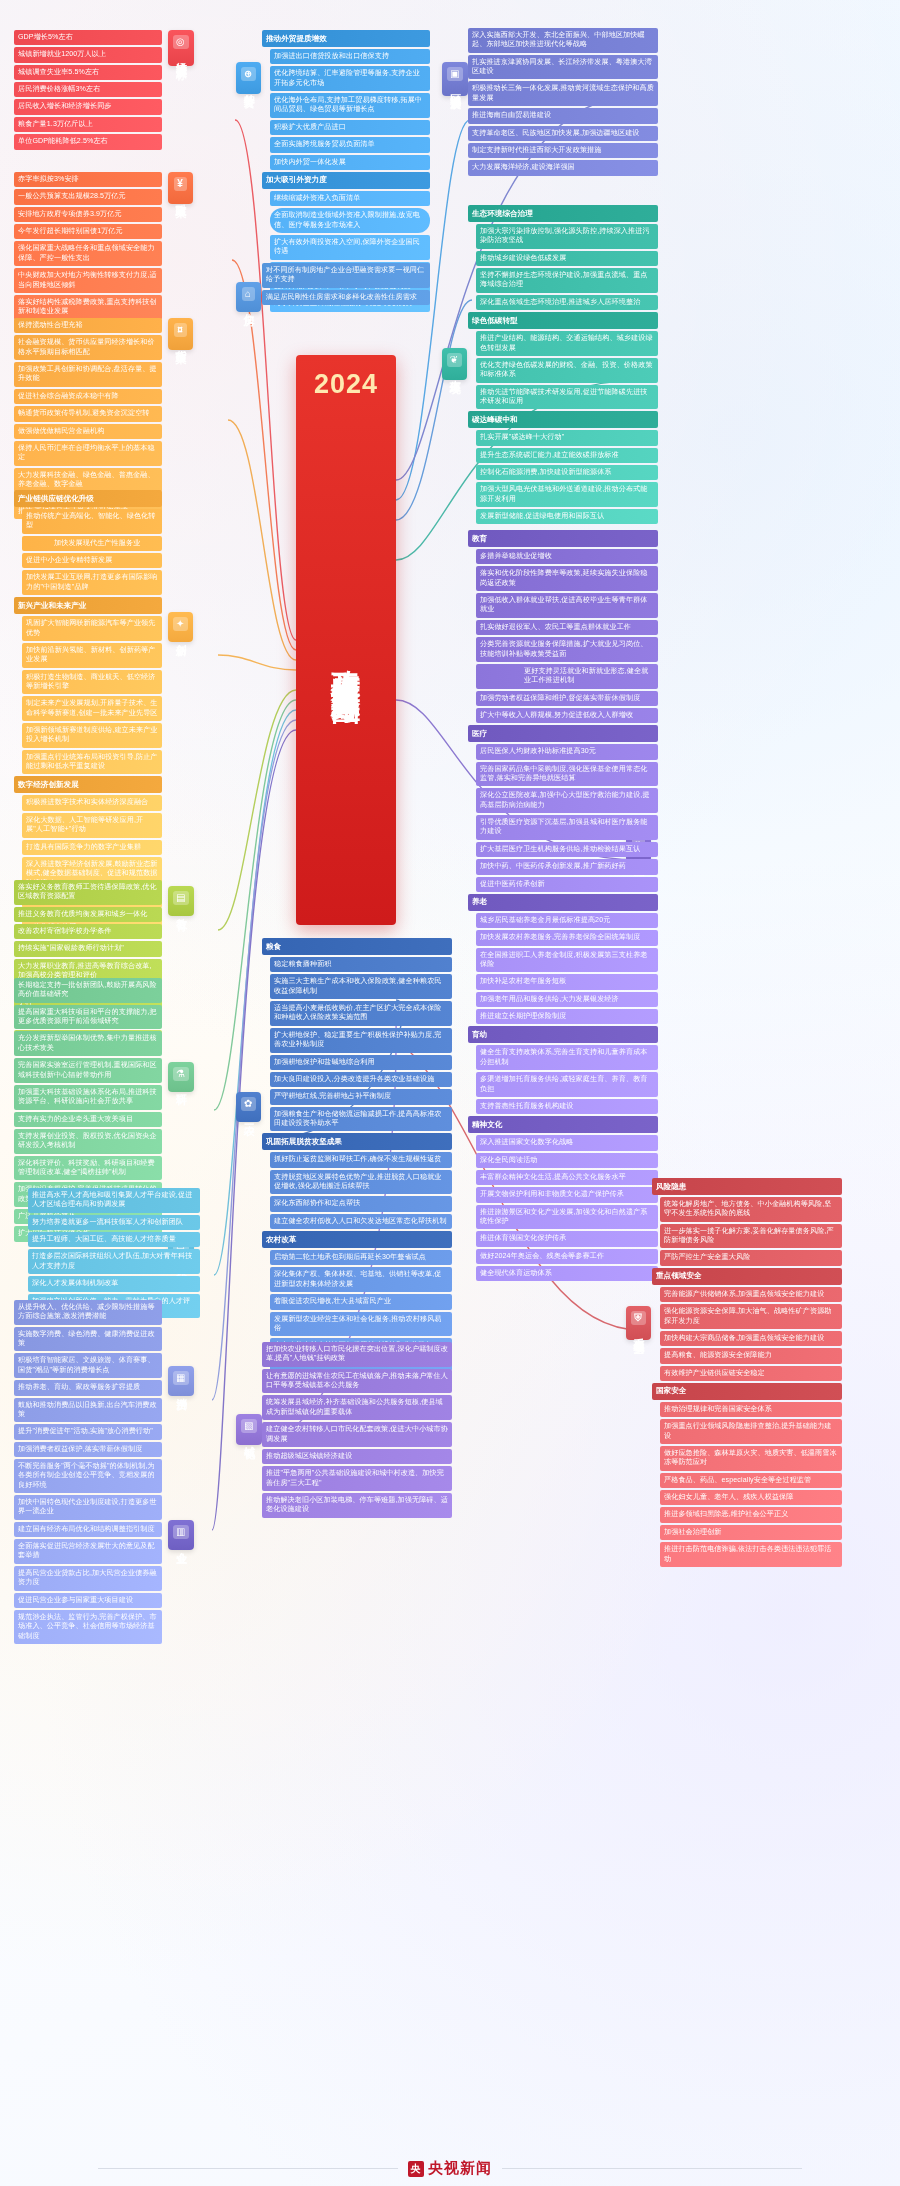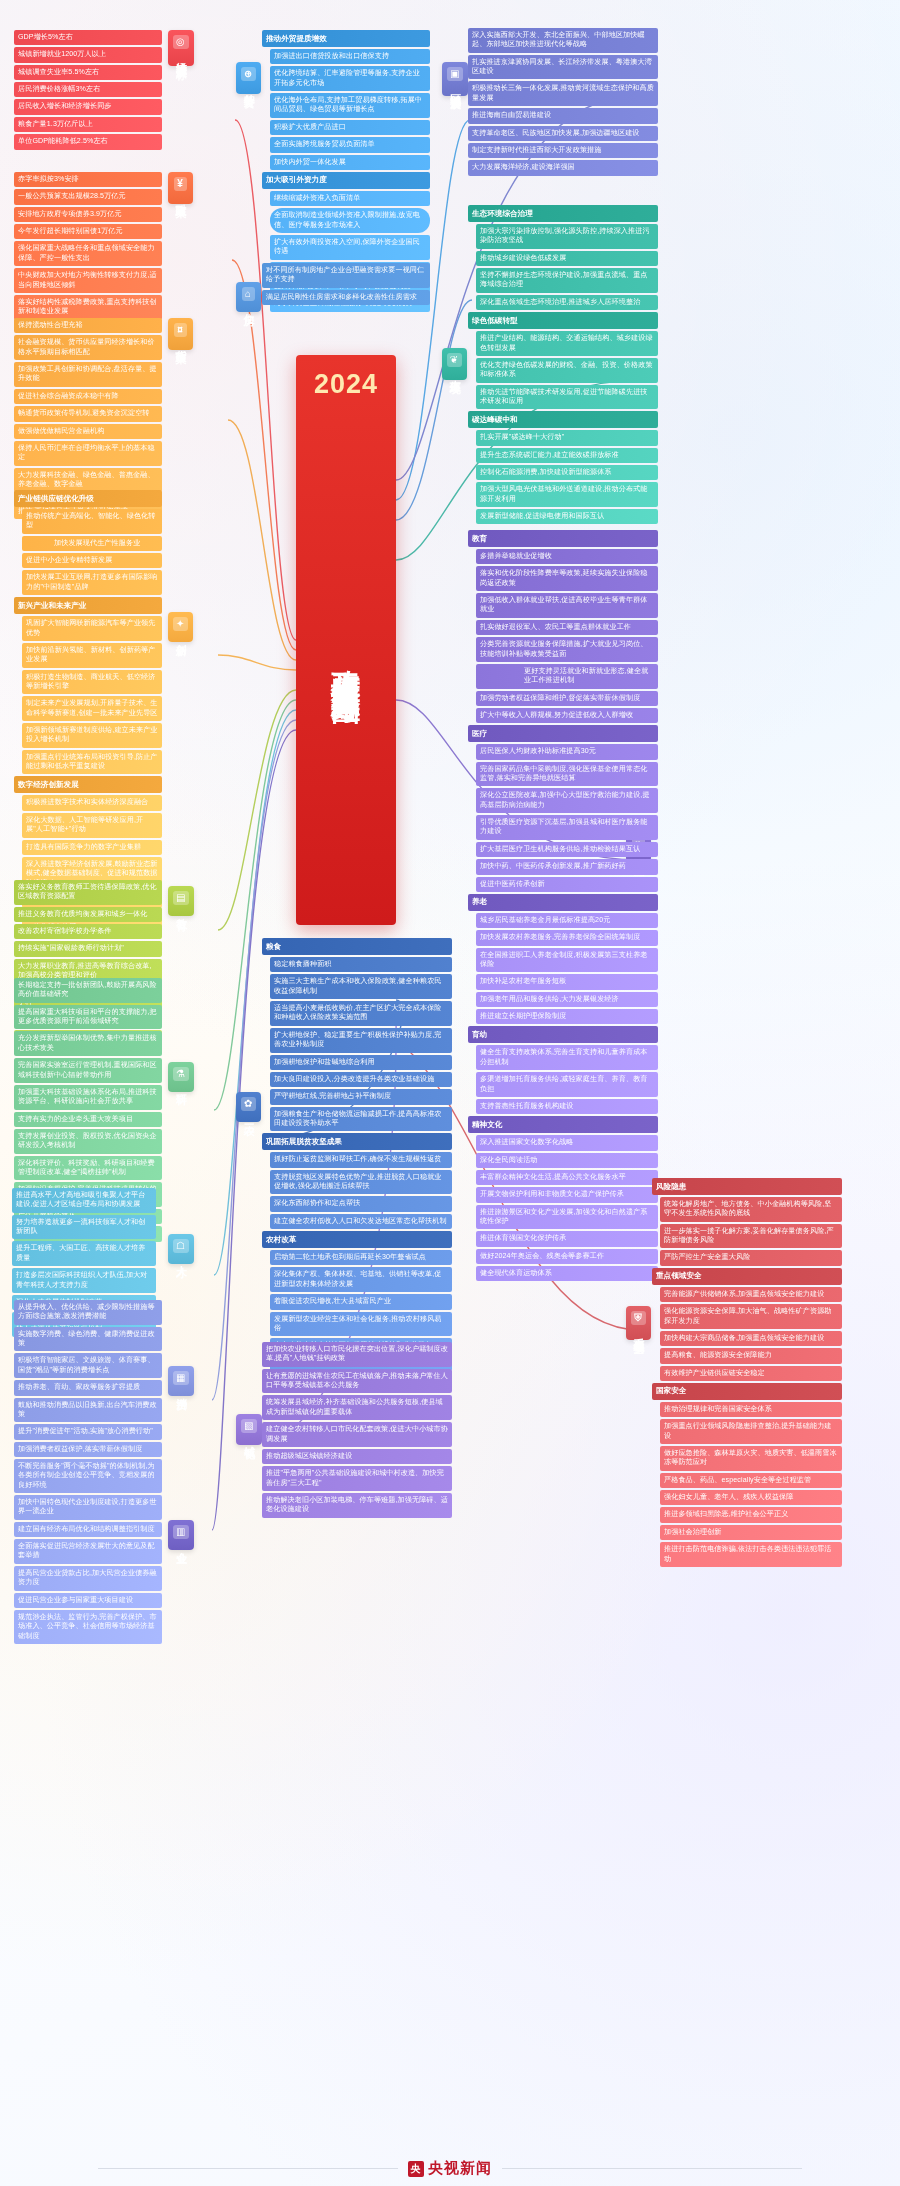--- a/index.html
+++ b/index.html
@@ -255,21 +255,21 @@
       <div class="node" style="background: linear-gradient(90deg, rgb(126, 210, 157), rgb(136, 220, 167));">支持发展创业投资、股权投资,优化国资央企研发投入考核机制</div>
       <div class="node" style="background: linear-gradient(90deg, rgb(128, 212, 159), rgb(138, 222, 169));">深化科技评价、科技奖励、科研项目和经费管理制度改革,健全"揭榜挂帅"机制</div>
       <div class="node" style="background: linear-gradient(90deg, rgb(130, 214, 161), rgb(140, 224, 171));">加强知识产权保护,完善促进科技成果转化的政策举措</div>
       <div class="node" style="background: linear-gradient(90deg, rgb(132, 216, 163), rgb(142, 226, 173));">广泛开展科学普及</div>
       <div class="node" style="background: linear-gradient(90deg, rgb(134, 218, 165), rgb(144, 228, 175));">扩大国际科技交流合作</div>
     </div>
     <div class="chip" style="left: 168px; top: 1234px; background: linear-gradient(rgb(107, 200, 232), rgb(89, 182, 214));">
       <span class="ic">☖</span>
       <span>人才</span>
     </div>
-    <div class="group" style="left: 12px; top: 1188px; width: 144px;">
+    <div class="group" style="left: 28px; top: 1188px; width: 172px;">
       <div class="node" style="background: linear-gradient(90deg, rgb(95, 188, 220), rgb(105, 198, 230));">推进高水平人才高地和吸引集聚人才平台建设,促进人才区域合理布局和协调发展</div>
       <div class="node" style="background: linear-gradient(90deg, rgb(97, 190, 222), rgb(107, 200, 232));">努力培养造就更多一流科技领军人才和创新团队</div>
       <div class="node" style="background: linear-gradient(90deg, rgb(99, 192, 224), rgb(109, 202, 234));">提升工程师、大国工匠、高技能人才培养质量</div>
       <div class="node" style="background: linear-gradient(90deg, rgb(101, 194, 226), rgb(111, 204, 236));">打造多层次国际科技组织人才队伍,加大对青年科技人才支持力度</div>
       <div class="node" style="background: linear-gradient(90deg, rgb(103, 196, 228), rgb(113, 206, 238));">深化人才发展体制机制改革</div>
       <div class="node" style="background: linear-gradient(90deg, rgb(105, 198, 230), rgb(115, 208, 240));">加强建立以创新价值、能力、贡献为导向的人才评价体系和激励机制</div>
     </div>
     <div class="chip" style="left: 168px; top: 1366px; background: linear-gradient(rgb(145, 161, 235), rgb(127, 143, 217));">
       <span class="ic">▦</span>
       <span>消费</span>

